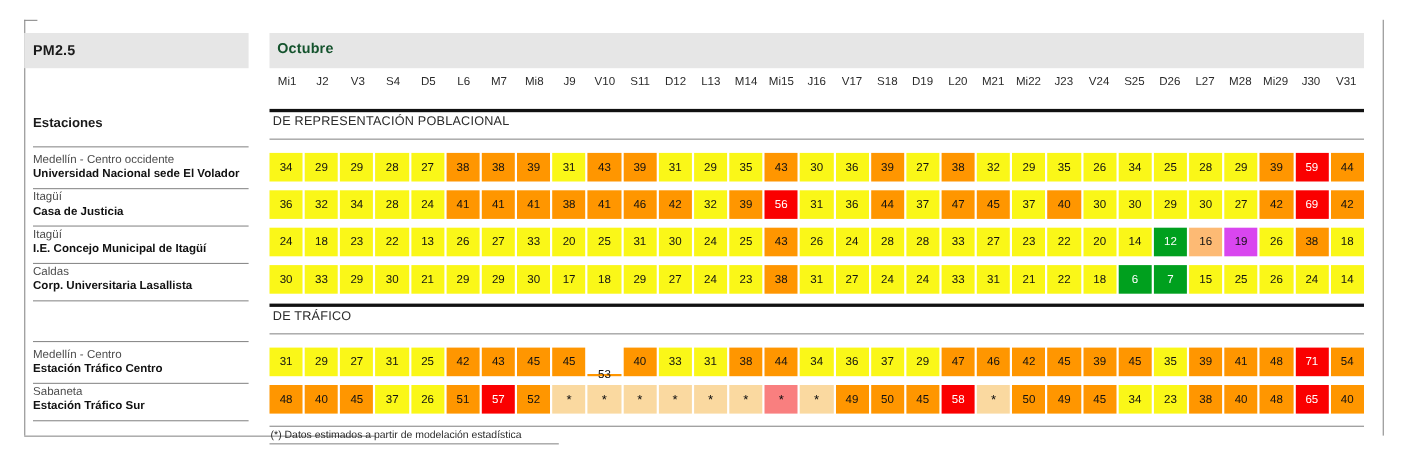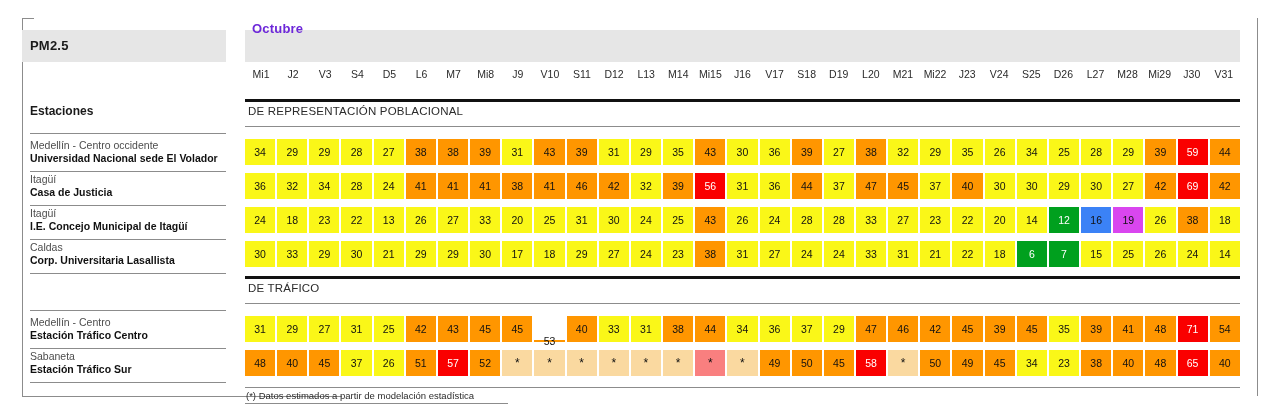--- a/index.html
+++ b/index.html
@@ -44,22 +44,22 @@
     position: absolute; left: 245px; top: 30px;
     width: 995px; height: 32px;
     background: #e6e6e6;
   }
   .hdr-title {
     position: absolute; left: 30px; top: 38px;
     font-size: 13px; font-weight: bold; color: #1a1a1a;
     letter-spacing: .2px;
   }
   .hdr-month {
-    position: absolute; left: 252px; top: 21px;
-    font-size: 13px; font-weight: bold; color: #6d28d9;
+    position: absolute; left: 252px; top: 36px;
+    font-size: 13px; font-weight: bold; color: #14532d;
     letter-spacing: .2px;
   }
 
   
   .dates {
     position: absolute; left: 245px; top: 68px;
     width: 995px; height: 20px;
     display: flex;
   }
   .dates .d {
@@ -296,21 +296,21 @@
         <div class="cell" style="background: rgb(250, 247, 24);">24</div>
         <div class="cell" style="background: rgb(250, 247, 24);">28</div>
         <div class="cell" style="background: rgb(250, 247, 24);">28</div>
         <div class="cell" style="background: rgb(250, 247, 24);">33</div>
         <div class="cell" style="background: rgb(250, 247, 24);">27</div>
         <div class="cell" style="background: rgb(250, 247, 24);">23</div>
         <div class="cell" style="background: rgb(250, 247, 24);">22</div>
         <div class="cell" style="background: rgb(250, 247, 24);">20</div>
         <div class="cell" style="background: rgb(250, 247, 24);">14</div>
         <div class="cell lt" style="background: rgb(0, 160, 30);">12</div>
-        <div class="cell" style="background: #3b82f6;">16</div>
+        <div class="cell" style="background: #fdba74;">16</div>
         <div class="cell" style="background: #d946ef;">19</div>
         <div class="cell" style="background: rgb(250, 247, 24);">26</div>
         <div class="cell" style="background: rgb(255, 150, 0);">38</div>
         <div class="cell" style="background: rgb(250, 247, 24);">18</div>
       </div>
       <div class="stn" style="top: 241px;">
         <div class="city">Caldas</div>
         <div class="name">Corp. Universitaria Lasallista</div>
       </div>
       <div class="names-rule" style="top: 273px;"></div>

